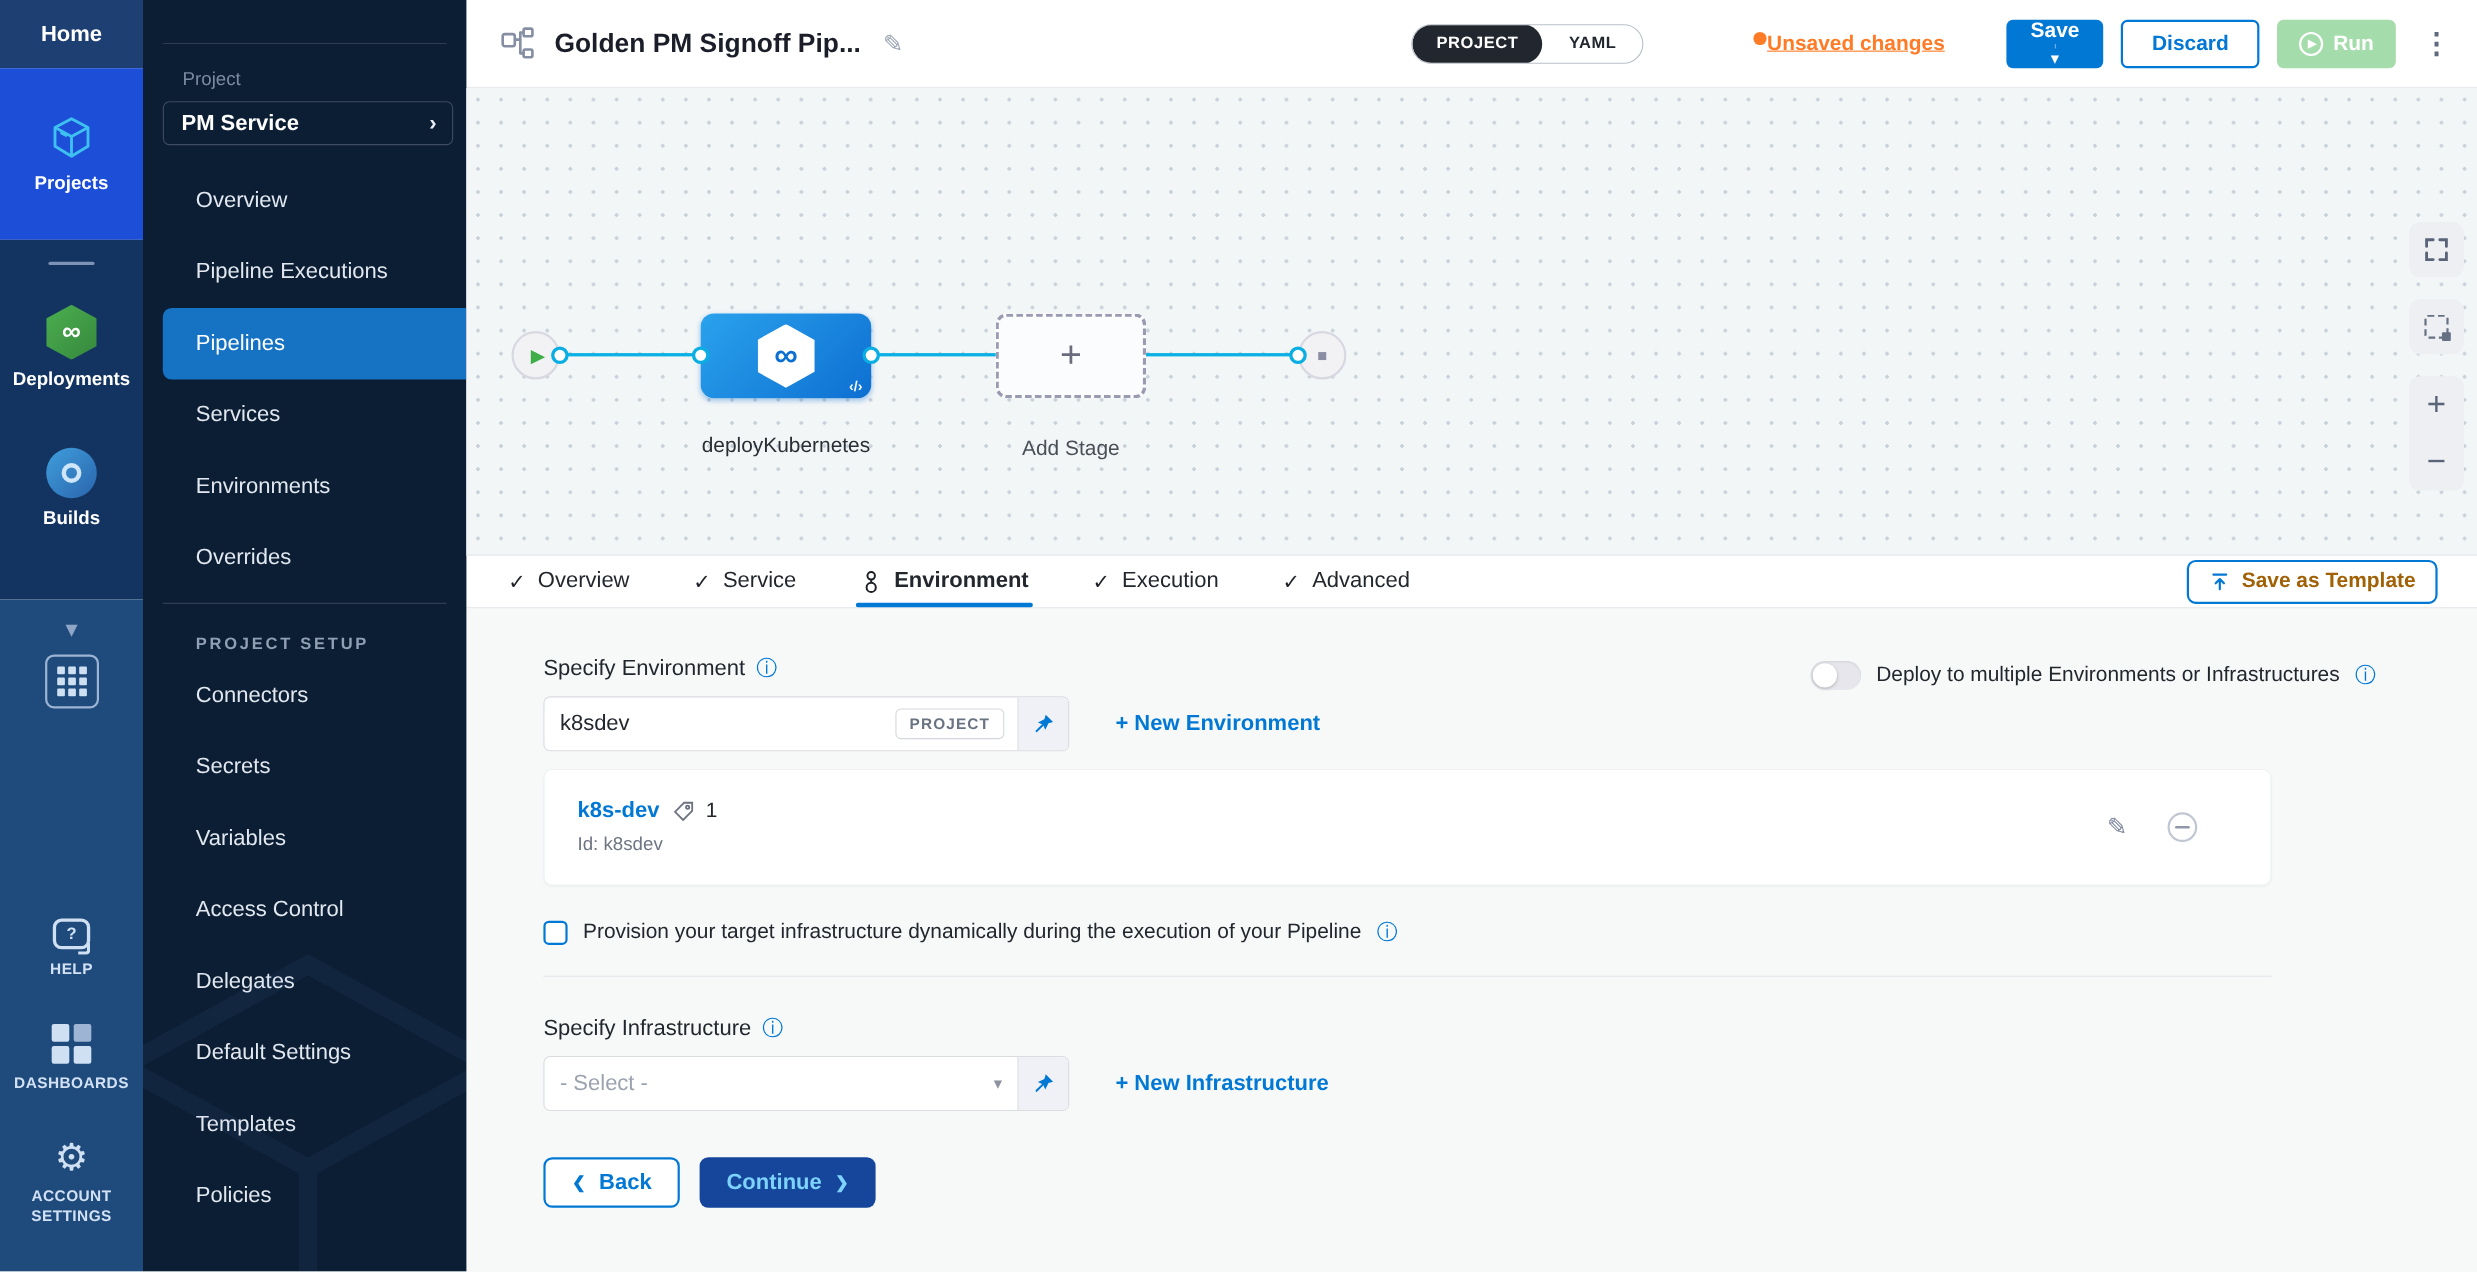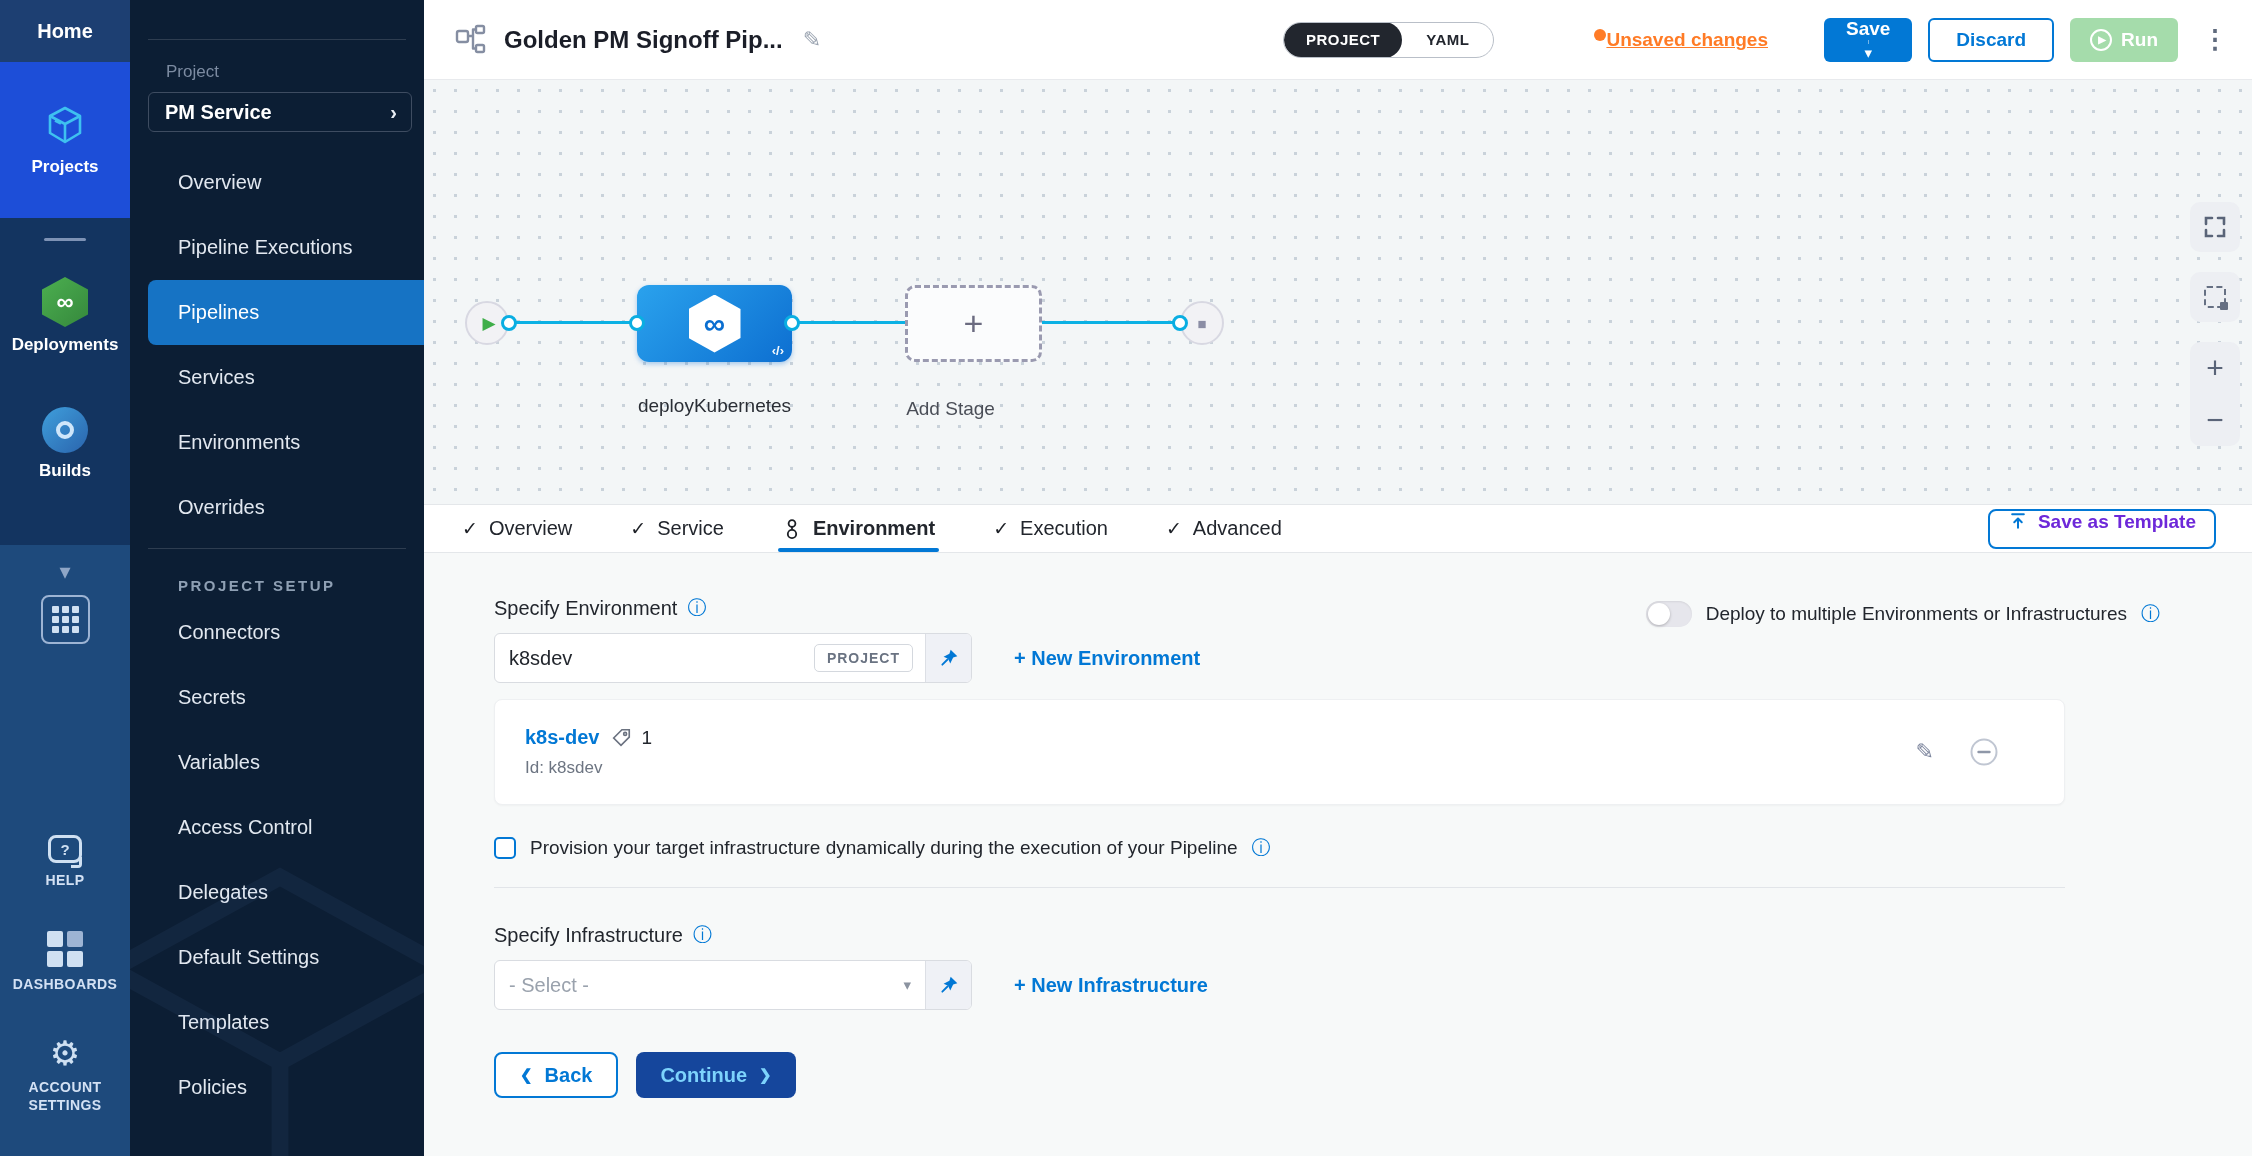--- a/index.html
+++ b/index.html
@@ -104,40 +104,40 @@
   .stage-hex { width:52px; height:58px; clip-path:polygon(50% 0,100% 25%,100% 75%,50% 100%,0 75%,0 25%);
                background:#fff; display:flex; align-items:center; justify-content:center;
                color:#0b6fd1; font-size:30px; font-weight:bold; }
   .stage-mini { position:absolute; right:8px; bottom:4px; color:#fff; font-size:13px; font-weight:bold; opacity:.95; }
   .add-stage-box { position:absolute; left:481px; top:205px; width:137px; height:77px; border:3px dashed #9a9ab0;
                    border-radius:10px; background:#fbfcfd; display:flex; align-items:center; justify-content:center;
                    color:#6b6b80; font-size:34px; cursor:pointer; }
   .conn-dot { position:absolute; width:16px; height:16px; border-radius:50%; background:#fff; border:3px solid #0aaee2; top:235px; }
   .stage-label { position:absolute; left:203px; top:312px; width:175px; text-align:center; font-size:19px;
                  line-height:1.45; color:#2a2e35; word-break:break-all; }
-  .add-stage-label { position:absolute; left:458px; top:318px; width:137px; text-align:center; font-size:19px; color:#4a4e57; }
+  .add-stage-label { position:absolute; left:481px; top:318px; width:137px; text-align:center; font-size:19px; color:#4a4e57; }
   .canvas-ctrl { position:absolute; width:50px; background:#edeff3; border-radius:10px; display:flex;
                  flex-direction:column; align-items:center; justify-content:center; cursor:pointer; }
   .ctrl-fit { left:1766px; top:122px; height:50px; }
   .ctrl-marquee { left:1766px; top:192px; height:50px; }
   .ctrl-zoom { left:1766px; top:262px; height:104px; }
   .zoom-seg { height:52px; display:flex; align-items:center; justify-content:center; font-size:30px; color:#5a6478; width:100%; cursor:pointer; }
   .marquee-ico { width:22px; height:22px; border:2px dashed #667083; border-radius:3px; position:relative; }
   .marquee-ico:after { content:""; position:absolute; right:-4px; bottom:-4px; width:8px; height:8px; background:#667083; border-radius:1px; }
 
   
   .tabbar { height:48px; background:#fff; border-bottom:1px solid #e4e7ea; display:flex; align-items:center;
             padding:0 36px 0 38px; flex-shrink:0; }
   .tab { height:100%; display:flex; align-items:center; gap:11px; margin-right:58px; font-size:20px;
          color:#22262d; position:relative; cursor:pointer; }
   .tab-check { font-size:19px; color:#1d2026; }
   .tab.active { font-weight:bold; }
   .tab.active:after { content:""; position:absolute; left:-4px; right:-4px; bottom:0; height:4px; background:#0278d5; border-radius:2px; }
-  .save-template-btn { margin-left:auto; height:40px; border:2px solid #0278d5; border-radius:8px; color:#6d28d9;
-                       font-size:19px; font-weight:bold; display:flex; gap:10px; padding:0 18px;
+  .save-template-btn { margin-left:auto; height:40px; border:2px solid #0278d5; border-radius:8px; color:#a16207;
+                       font-size:19px; font-weight:bold; display:flex; align-items:center; gap:10px; padding:0 18px;
                        background:#fff; cursor:pointer; white-space:nowrap; }
 
   
   .content { flex:1; padding:42px 92px 0 70px; }
   .row-split { display:flex; justify-content:space-between; align-items:flex-start; }
   .field-label { display:flex; align-items:center; gap:10px; font-size:20px; color:#22262d; margin-bottom:12px; }
   .info-glyph { color:#0278d5; font-size:19px; }
   .input-row { display:flex; align-items:center; gap:42px; }
   .input-group { width:478px; height:50px; background:#fff; border:1px solid #d9dce1; border-radius:6px;
                  display:flex; align-items:center; overflow:hidden; }

